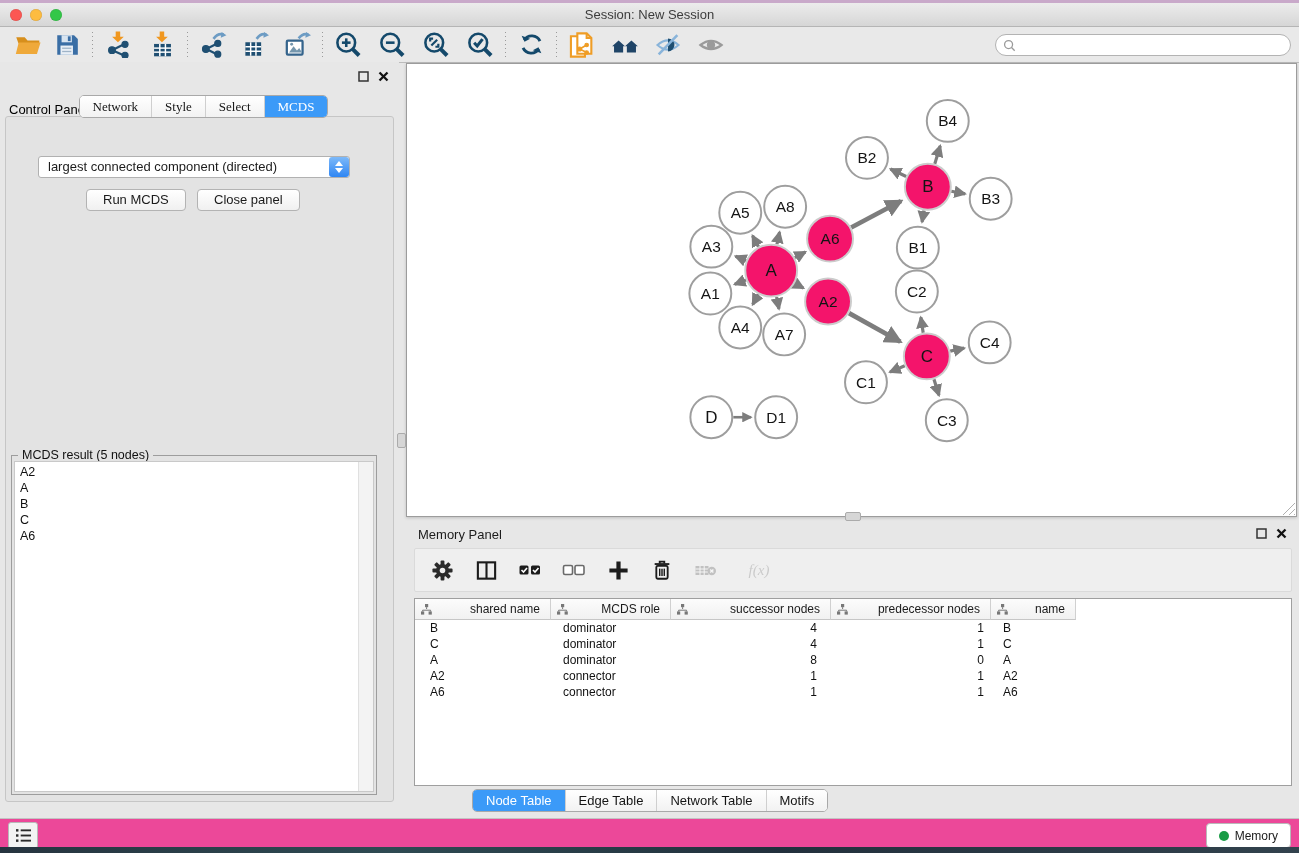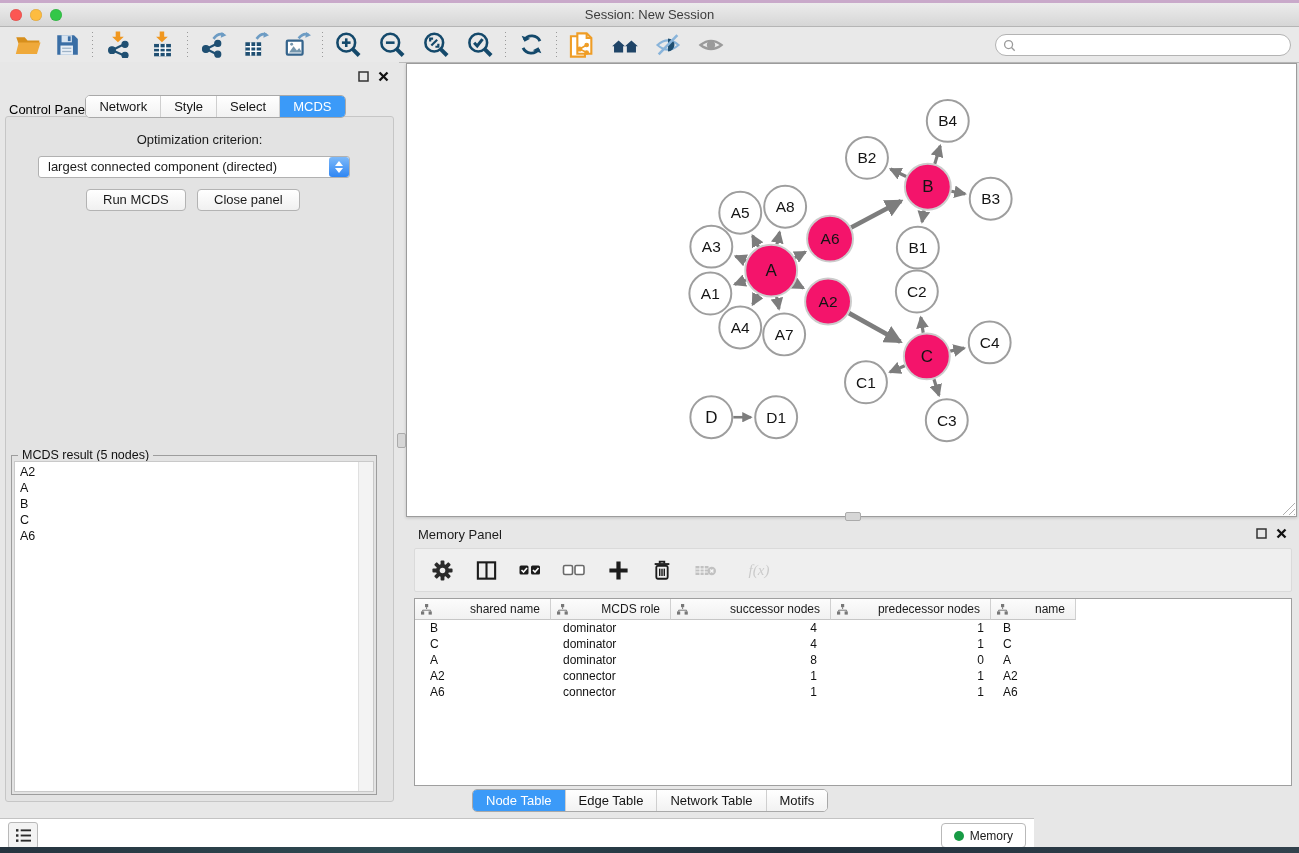--- a/index.html
+++ b/index.html
@@ -30,21 +30,21 @@
     border:1px solid #b3b3b3;border-radius:11px;display:flex;align-items:center;padding-left:7px;box-sizing:border-box;}
   #search-wrap input{border:none;outline:none;flex:1;height:18px;font-size:12px;background:transparent;}
 
   
   #control-panel{left:0;top:62px;width:399px;height:756px;background:#e7e7e7;}
   #cp-header{position:absolute;left:0;top:0;width:100%;height:28px;}
   #cp-title{position:absolute;left:9px;top:8px;font-size:13px;color:#000000;margin-top:32px;}
   .win-btns{position:absolute;right:10px;top:9px;display:flex;gap:9px;align-items:center;}
   #cp-inner{position:absolute;left:5px;top:54px;width:387px;height:684px;
     background:#e3e3e3;border:1px solid #c6c6c6;border-radius:3px;}
-  #cp-tabs{position:absolute;left:16px;top:33px;width:100%;display:flex;justify-content:center;z-index:3;}
+  #cp-tabs{position:absolute;left:4px;top:33px;width:100%;display:flex;justify-content:center;z-index:3;font-family:Liberation Serif, serif;}
   .seg{display:inline-flex;border:1px solid #a9a9a9;border-radius:5px;background:#fff;
     overflow:hidden;height:21px;}
   .seg-item{padding:0 13px;font-size:13px;line-height:21px;color:#141414;
     border-left:1px solid #cfcfcf;background:linear-gradient(#ffffff,#f2f2f2);}
   .seg-item:first-child{border-left:none;}
   .seg-item.active{background:#3b9af8;color:#fff;}
   #opt-label{position:absolute;left:0;top:70px;width:100%;text-align:center;
     font-size:13px;color:#1a1a1a;}
   #criterion-select{position:absolute;left:38px;top:94px;width:312px;height:22px;background:#fff;
     border:1px solid #b1b1b1;border-radius:3px;box-sizing:border-box;}
@@ -109,21 +109,21 @@
   .tcell.c0{padding-left:15px;}
   .tcell.c1{padding-left:12px;}
   .tcell.c2{text-align:right;padding-right:14px;}
   .tcell.c3{text-align:right;padding-right:7px;}
   .tcell.c4{padding-left:12px;}
 
   #bottom-tabs-wrap{left:406px;top:789px;width:893px;height:24px;}
   #bottom-tabs{position:absolute;left:66px;top:0;}
 
   
-  #status-bar{left:0;top:818px;width:1034px;height:29px;background:#ffffff;
+  #status-bar{left:0;top:818px;width:1299px;height:29px;background:#ec4899;
     border-top:1px solid #c3c3c3;}
   #list-btn{position:absolute;left:8px;top:3px;width:28px;height:25px;background:#f3f3f3;
     border:1px solid #b9b9b9;border-radius:3px;display:flex;align-items:center;justify-content:center;}
   #memory-btn{position:absolute;right:8px;top:4px;height:23px;background:#fff;
     border:1px solid #b9b9b9;border-radius:4px;display:flex;align-items:center;gap:6px;
     padding:0 12px;font-size:12px;color:#1a1a1a;}
   #memory-dot{width:10px;height:10px;border-radius:50%;background:#189b45;}
   #bottom-strip{left:0;top:847px;width:1299px;height:6px;
     background:linear-gradient(90deg,#26343f,#2e4a52 30%,#22303c 60%,#32424d);}
 </style>
@@ -329,21 +329,20 @@
   </div>
   <div id="cp-inner"></div>
   <div id="cp-tabs">
       <div class="seg" id="cp-tabs-seg">
         <span class="seg-item">Network</span>
         <span class="seg-item">Style</span>
         <span class="seg-item">Select</span>
         <span class="seg-item active">MCDS</span>
       </div>
     </div>
-  <div id="opt-label">Optimization criterion:</div>
   <div id="criterion-select">
     <span id="criterion-value">largest connected component (directed)</span>
     <span id="criterion-spinner">
       <span class="spin-tri up"></span>
         <span class="spin-tri down"></span>
     </span>
   </div>
   <button class="cp-btn" id="run-btn">Run MCDS</button>
   <button class="cp-btn" id="closepanel-btn">Close panel</button>
   <div id="result-group">

